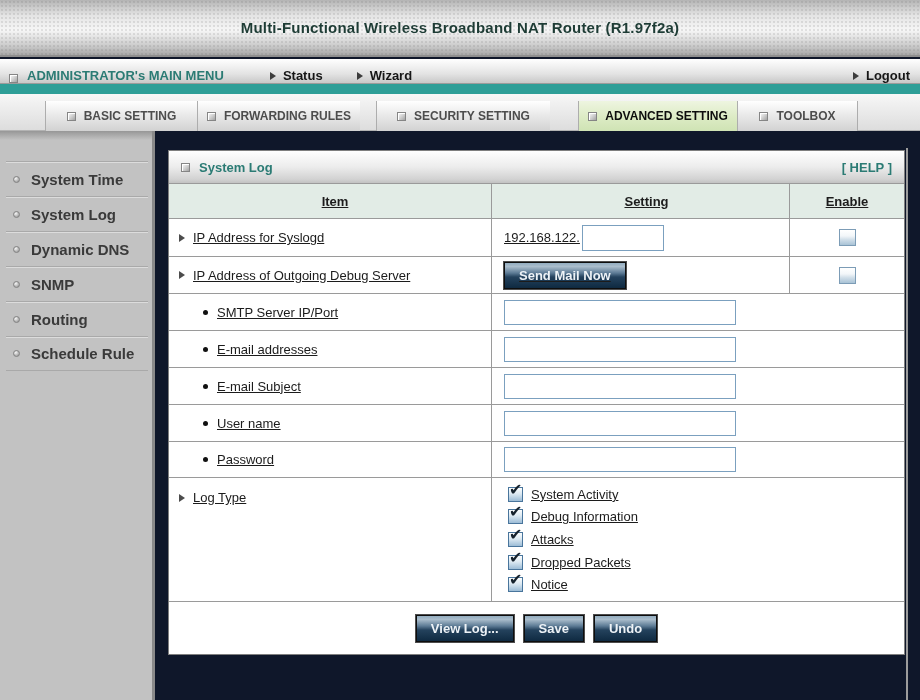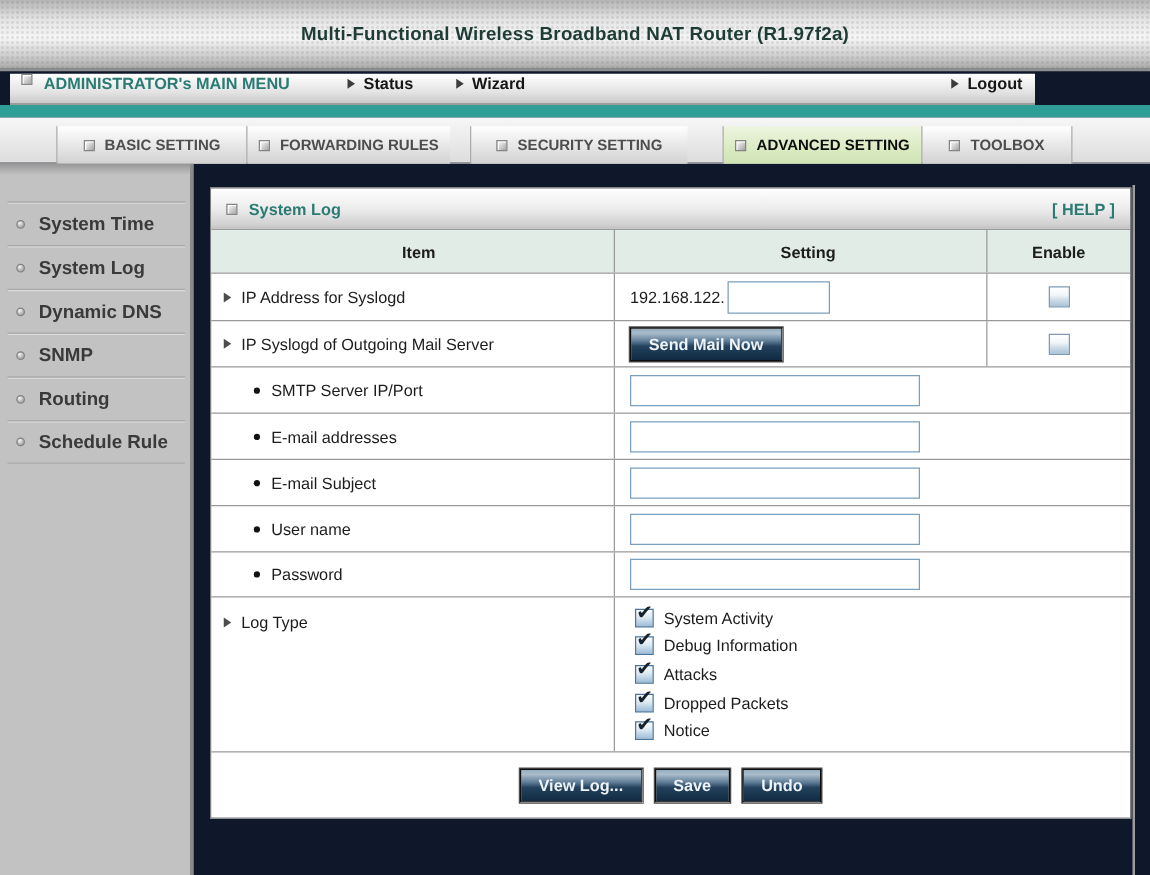--- a/index.html
+++ b/index.html
@@ -13,24 +13,24 @@
       radial-gradient(circle, rgba(110,110,110,.16) 1px, transparent 1.3px),
       linear-gradient(180deg,#b4b4b4 0%,#e4e4e4 28%,#f6f6f6 55%,#cdcdcd 82%,#a8a8a8 100%);
     background-size:4px 4px, 100% 100%;
     border-bottom:2px solid #8f8f8f;
     display:flex; align-items:center; justify-content:center;
   }
   .router-title { font-size:15px; font-weight:bold; color:#1e3c35; letter-spacing:.2px; }
 
   
   .menubar {
-    position:absolute; left:8px; top:59px; width:820px; height:25px;
+    position:absolute; left:0; top:59px; width:920px; height:25px;
     background:linear-gradient(180deg,#ffffff 0%,#e3e3e3 62%,#c8c8c8 100%);
     border-bottom:1px solid #9b9b9b;
-    display:flex; align-items:flex-start; font-size:13px; font-weight:bold; color:#161616;
+    display:flex; align-items:flex-end; font-size:13px; font-weight:bold; color:#161616;
   }
   .sq-icon {
     display:inline-block; width:9px; height:9px; flex:0 0 auto;
     background:linear-gradient(135deg,#fdfdfd 0%,#c9c9c9 60%,#a3a3a3 100%);
     border:1px solid #858585; box-shadow:inset 1px 1px 0 #ffffff;
   }
   .menubar .sq-icon { margin-left:9px; }
   .menu-title { margin-left:9px; color:#2b7b74; }
   .arrow-glyph {
     display:inline-block; width:0; height:0;
@@ -98,21 +98,21 @@
     height:32px; display:flex; align-items:center; padding:0 12px;
     background:linear-gradient(180deg,#ffffff 0%,#ececec 50%,#d2d2d2 88%,#c2c2c2 100%);
     font-weight:bold; color:#2b7b74;
   }
   .p-title .label { margin-left:9px; }
   .help-link { margin-left:auto; font-weight:bold; color:#2b7b74; cursor:pointer; }
 
   .trow { display:flex; border-top:1px solid #9a9a9a; }
   .hrow { height:35px; background:#e2ece6; font-weight:bold; }
   .hrow .cell { display:flex; align-items:center; justify-content:center; }
-  .cell { display:flex; align-items:center; }
+  .cell { display:flex; align-items:center;text-decoration:underline; }
   .ci { width:322px; padding-left:10px; }
   .cs { width:298px; border-left:1px solid #9a9a9a; padding-left:12px; }
   .ce { flex:1; border-left:1px solid #9a9a9a; justify-content:center; }
   .cr { flex:1; border-left:1px solid #9a9a9a; padding-left:12px; }  
 
   .r-syslog { height:38px; }
   .r-mail   { height:37px; }
   .r-text   { height:37px; }
   .r-log    { height:124px; }
   .r-btns   { height:53px; display:flex; align-items:center; justify-content:center; gap:10px; }
@@ -266,21 +266,21 @@
         <input type="text" class="txt-input ip-input" value="" style="">
       </div>
       <div class="cell ce">
         <span class="echk"></span>
       </div>
     </div>
 
     <div class="trow r-mail">
       <div class="cell ci">
         <span class="item-arrow"></span>
-        <span>IP Syslogd of Outgoing Mail Server</span>
+        <span>IP Address of Outgoing Debug Server</span>
       </div>
       <div class="cell cs">
         <button class="btn-dark">Send Mail Now</button>
       </div>
       <div class="cell ce">
         <span class="echk"></span>
       </div>
     </div>
 
     <div class="trow r-text r-sub">

